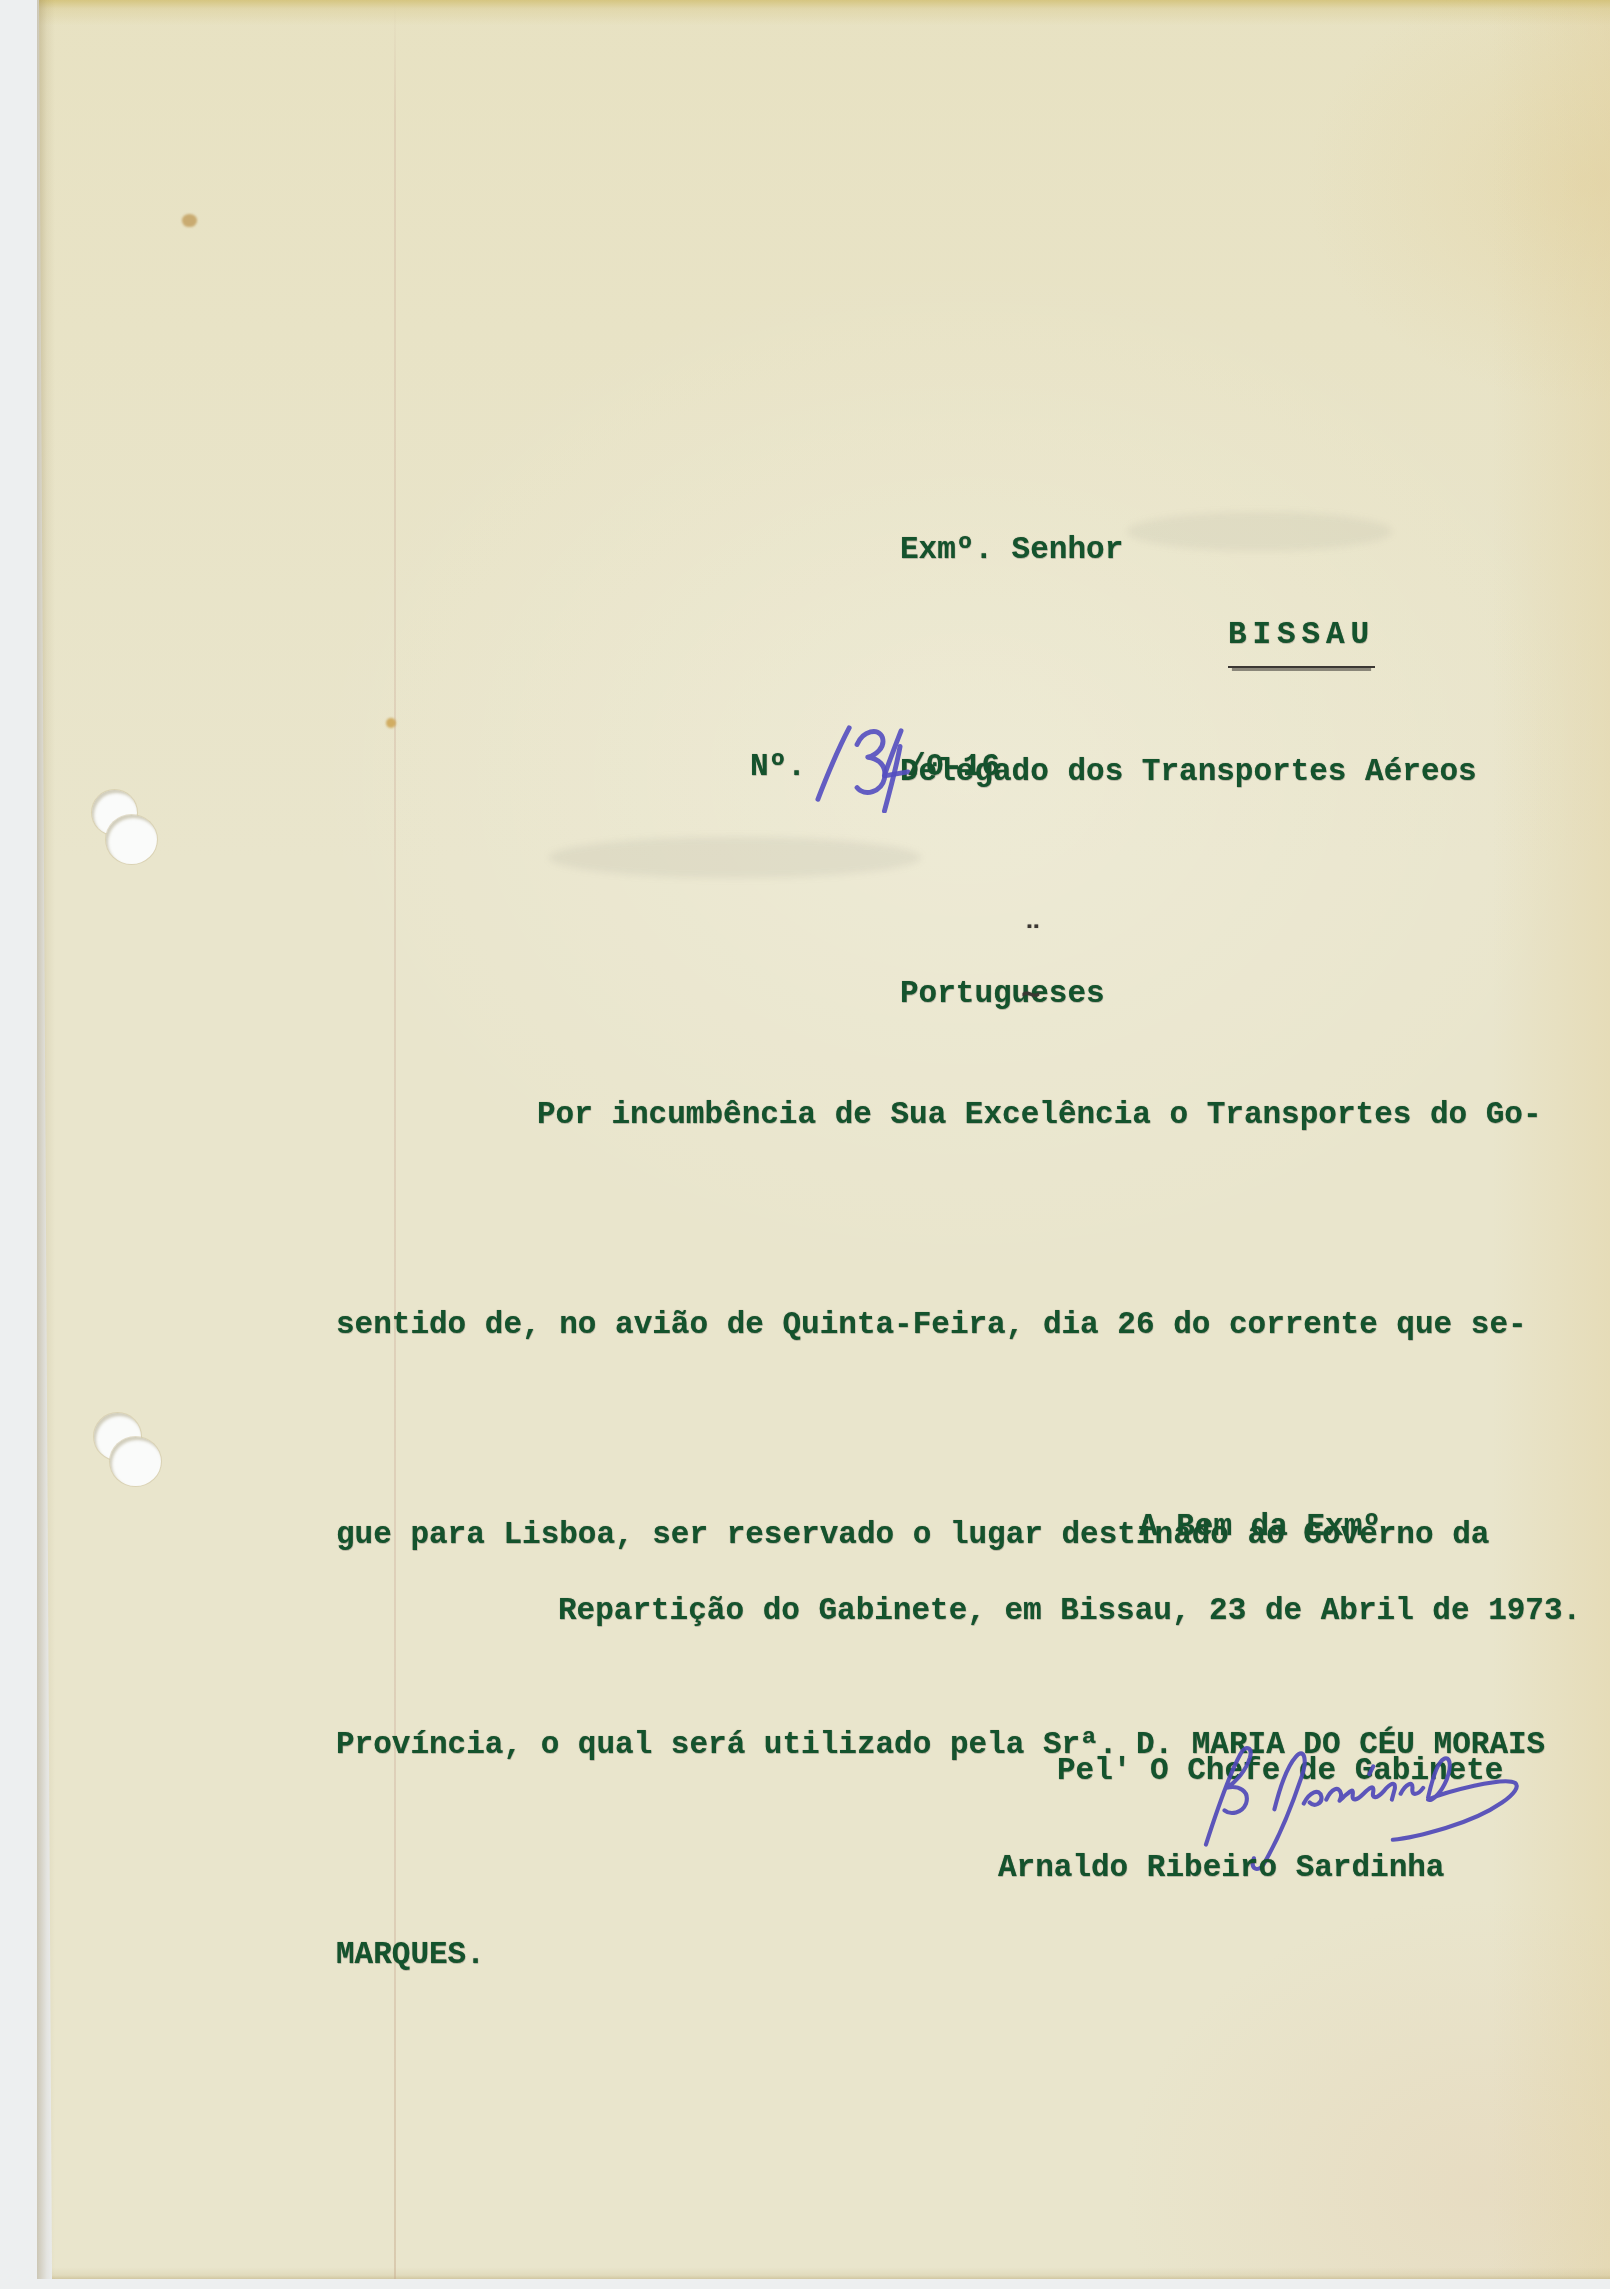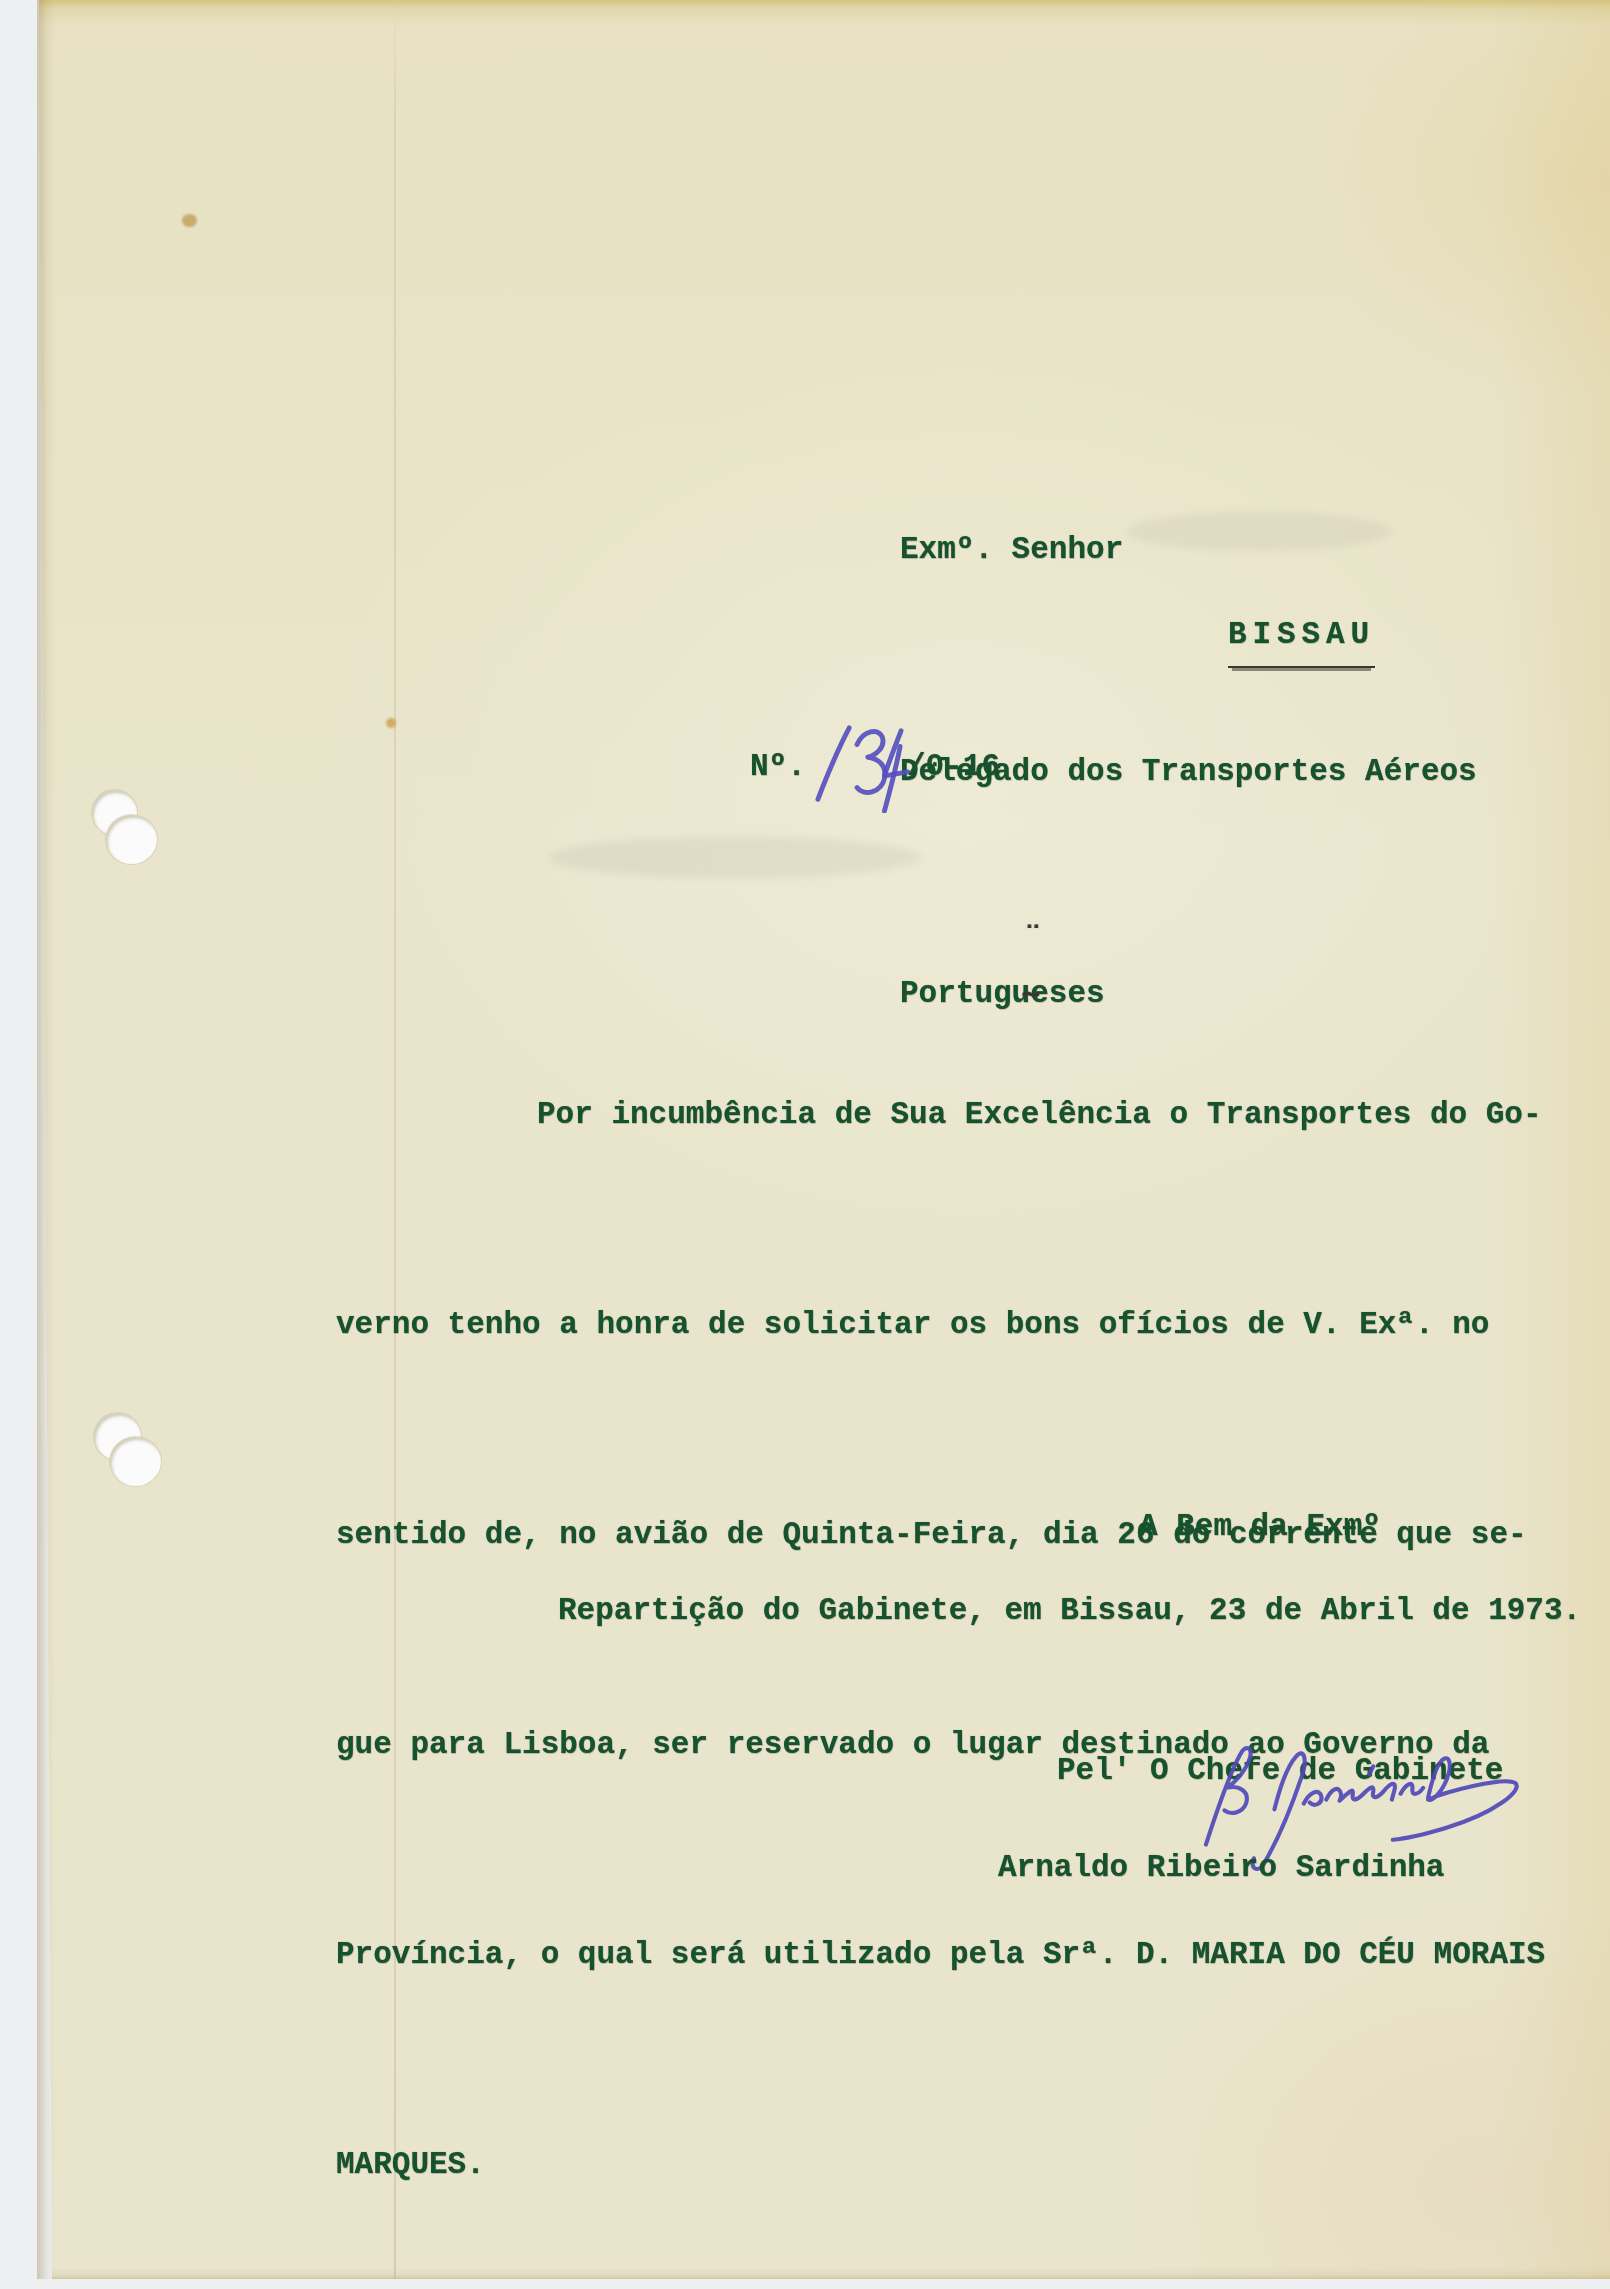--- a/index.html
+++ b/index.html
@@ -97,21 +97,20 @@
 <svg class="hand-number" width="108" height="90" viewBox="0 0 110 92" aria-label="134">
   <path class="num-stroke" d="M14 78 C 24 52, 36 24, 46 5"></path>
   <path class="num-stroke" d="M54 22 C 60 8, 76 4, 80 15 C 83 25, 73 33, 65 35 C 75 36, 85 43, 82 57 C 79 70, 62 76, 54 66"></path>
   <path class="num-stroke" d="M99 8 C 92 26, 85 44, 82 54 L 106 50"></path>
   <path class="num-stroke" d="M98 24 C 94 46, 88 68, 82 90"></path>
 </svg>
 <div class="typed ref-suffix">/0-16</div>
 
 <div class="typed body-block">
   <div class="indent">Por incumbência de Sua Excelência o Transportes do Go-</div>
-  <div>verno tenho a honra de solicitar os bons ofícios de V. Exª. no</div>
   <div>sentido de, no avião de Quinta-Feira, dia 26 do corrente que se-</div>
   <div>gue para Lisboa, ser reservado o lugar destinado ao Governo da</div>
   <div>Província, o qual será utilizado pela Srª. D. MARIA DO CÉU MORAIS</div>
   <div>MARQUES.</div>
   
 </div>
 
 <div class="stray" style="left:1023px;top:923px;">¨</div>
 <div class="stray" style="left:1021px;top:980px;">~</div>
 

